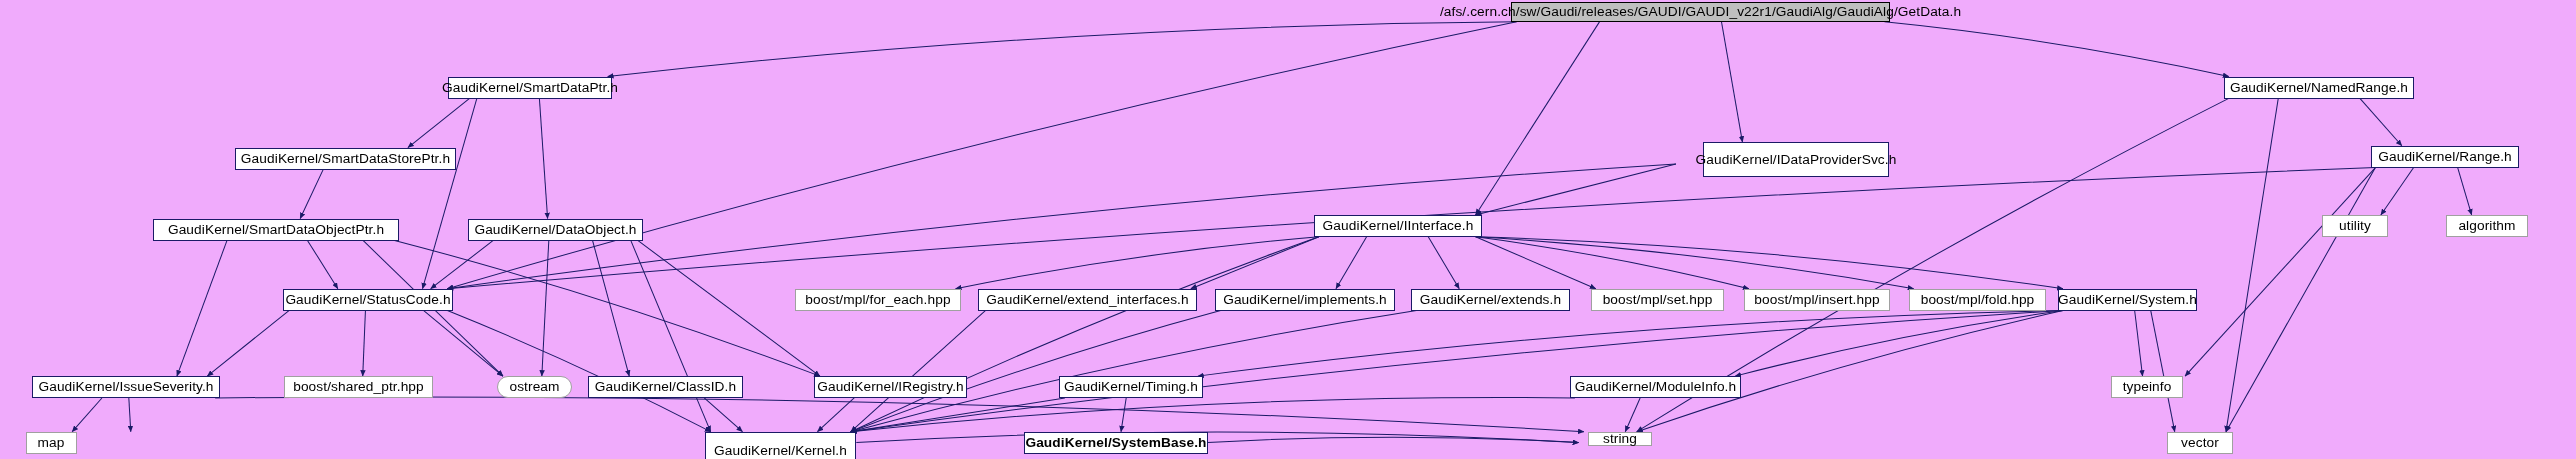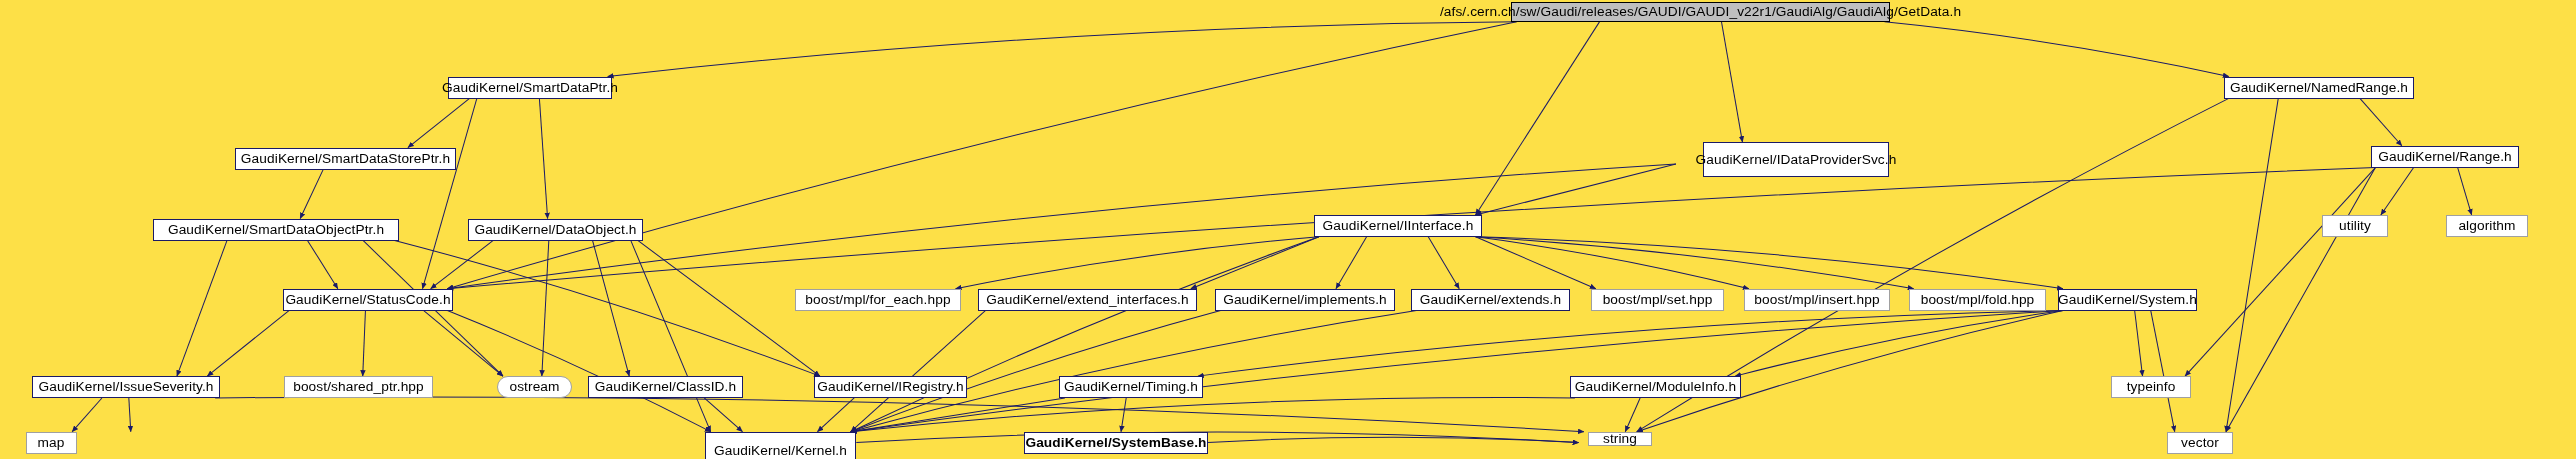--- a/index.html
+++ b/index.html
@@ -1,21 +1,21 @@
 <!DOCTYPE html>
 <html style="font-size:14.6px"><head>
 <meta charset="utf-8">
 <title>GetData.h include dependency graph</title>
 <style>
   html,body{margin:0;padding:0;background:#ffffff;}
   #graph{
     position:relative;
     width:2576px;
     height:459px;
-    background:#fde047;
+    background:#f0abfc;
     font-family:"Liberation Sans","DejaVu Sans",sans-serif;
     overflow:hidden;
   }
   svg.edges{position:absolute;left:0;top:0;width:2576px;height:459px;pointer-events:none;}
   .node{
     position:absolute;
     box-sizing:border-box;
     display:flex;
     align-items:center;
     justify-content:center;
@@ -184,21 +184,21 @@
       </div>
       <div class="node" style="left: 814px; top: 376px; width: 153px; height: 22px;">
         <span>GaudiKernel/IRegistry.h</span>
       </div>
       <div class="node" style="left: 1059px; top: 376px; width: 144px; height: 22px;">
         <span>GaudiKernel/Timing.h</span>
       </div>
       <div class="node" style="left: 1570px; top: 376px; width: 171px; height: 22px;">
         <span>GaudiKernel/ModuleInfo.h</span>
       </div>
-      <div class="node ext" style="left: 2111px; top: 376px; width: 80px; height: 22px;">
+      <div class="node ext" style="left: 2111px; top: 376px; width: 72px; height: 22px;">
         <span>typeinfo</span>
       </div>
       <div class="node ext" style="left: 25.5px; top: 432px; width: 51px; height: 22px;">
         <span>map</span>
       </div>
       <div class="node ext" style="left: 92px; top: 432px; width: 79px; height: 22px; margin-top: 31px;">
         <span>iostream</span>
       </div>
       <div class="node" style="left: 705px; top: 432px; width: 151px; height: 38px; align-items: center;">
         <span>GaudiKernel/Kernel.h</span>

